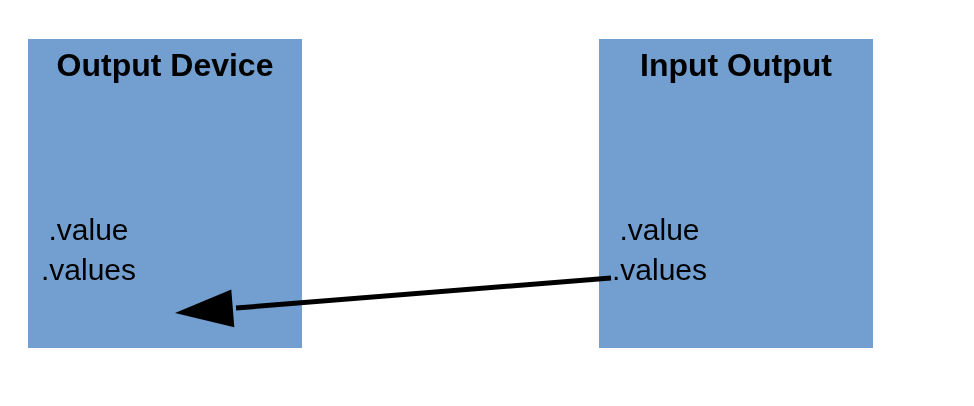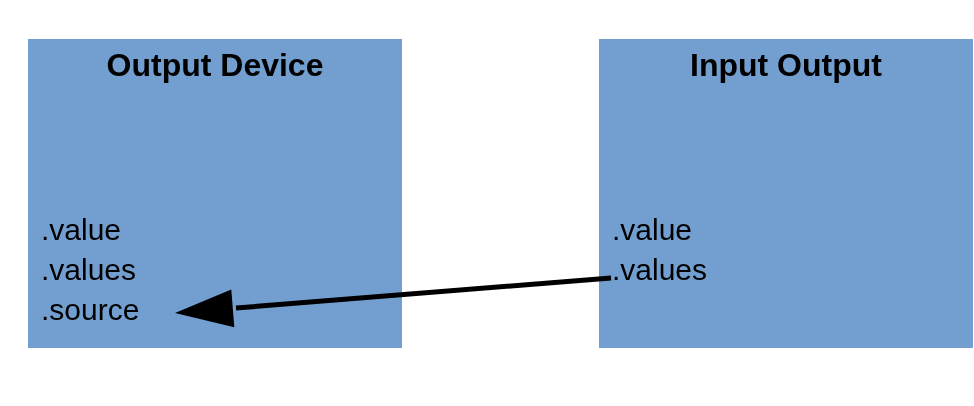--- a/index.html
+++ b/index.html
@@ -11,21 +11,21 @@
     height: 406px;
     background: #ffffff;
     position: relative;
     overflow: hidden;
     font-family: "Liberation Sans", sans-serif;
     color: #000000;
   }
   .device-box {
     position: absolute;
     top: 39px;
-    width: 374px;
+    width: 274px;
     height: 309px;
     background: #729FCF;
   }
   .device-box.output { left: 28px; }
   .device-box.input  { left: 599px; }
   .box-title {
     margin-top: 5px;
     text-align: center;
     font-size: 32px;
     font-weight: bold;
@@ -33,39 +33,39 @@
     letter-spacing: 0px;
     white-space: nowrap;
   }
   .attr-list {
     position: absolute;
     left: 13px;
     top: 171px;
     font-size: 30px;
     line-height: 40px;
     white-space: nowrap;
+    text-align: center;
   }
   .arrow-layer {
     position: absolute;
     left: 0;
     top: 0;
     width: 974px;
     height: 406px;
     pointer-events: none;
   }
 </style>
 </head>
 <body>
 
 <div class="device-box output" style="background-color: rgb(114, 159, 207);">
   <div class="box-title">Output Device</div>
   <div class="attr-list">
     <div>.value</div>
     <div>.values</div>
-    <div>.source</div>
   </div>
 </div>
 
 <div class="device-box input" style="background-color: rgb(114, 159, 207);">
   <div class="box-title">Input Output</div>
   <div class="attr-list">
     <div>.value</div>
     <div>.values</div>
   </div>
 </div>

